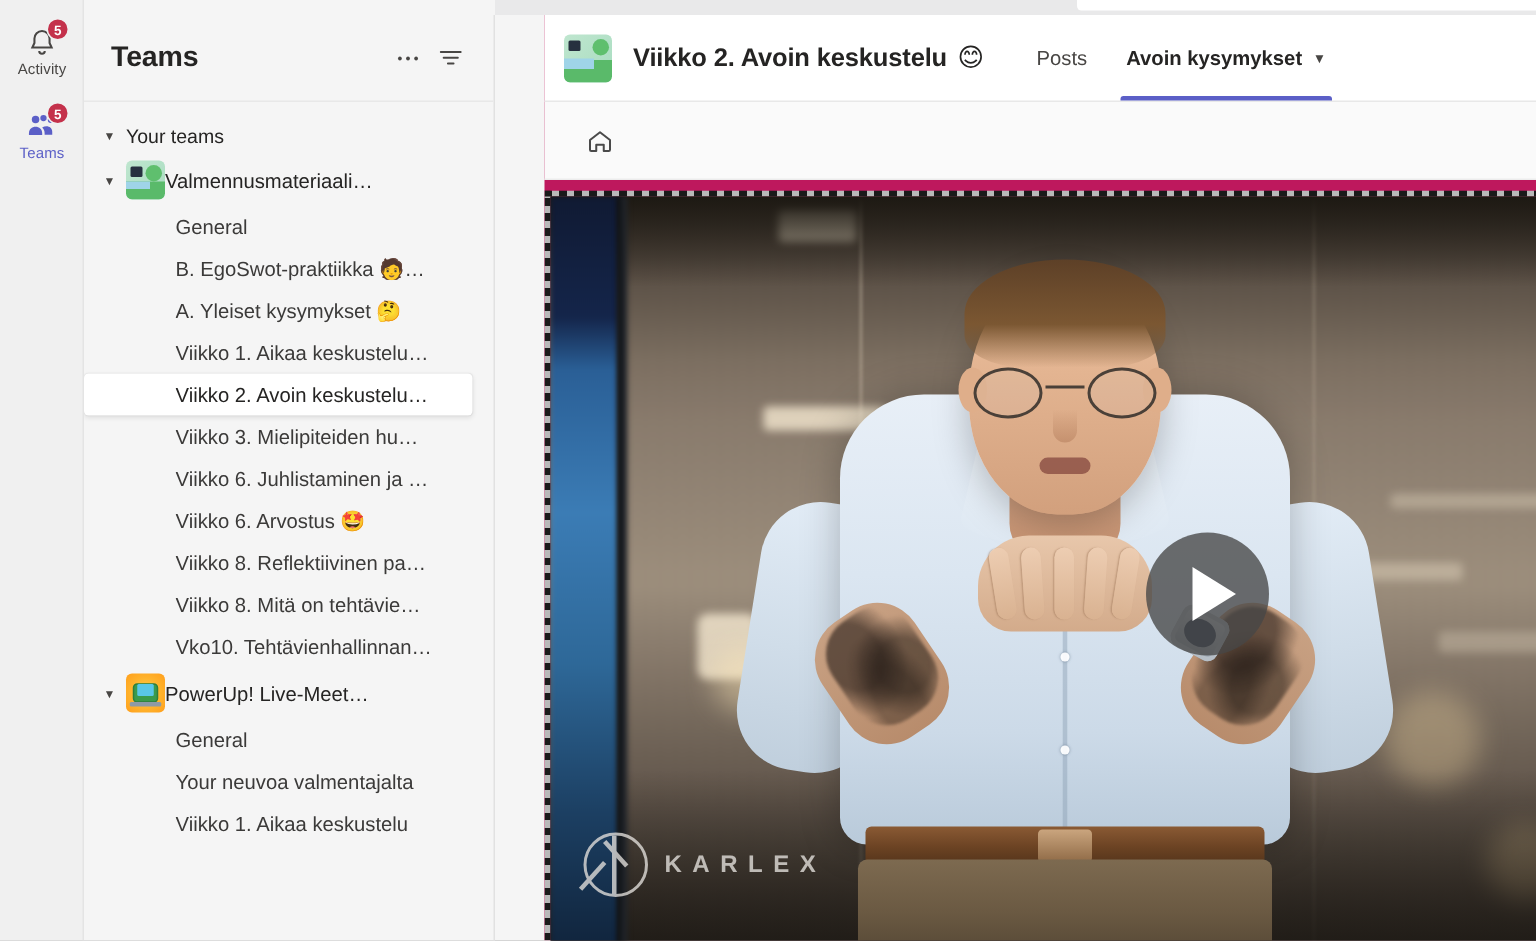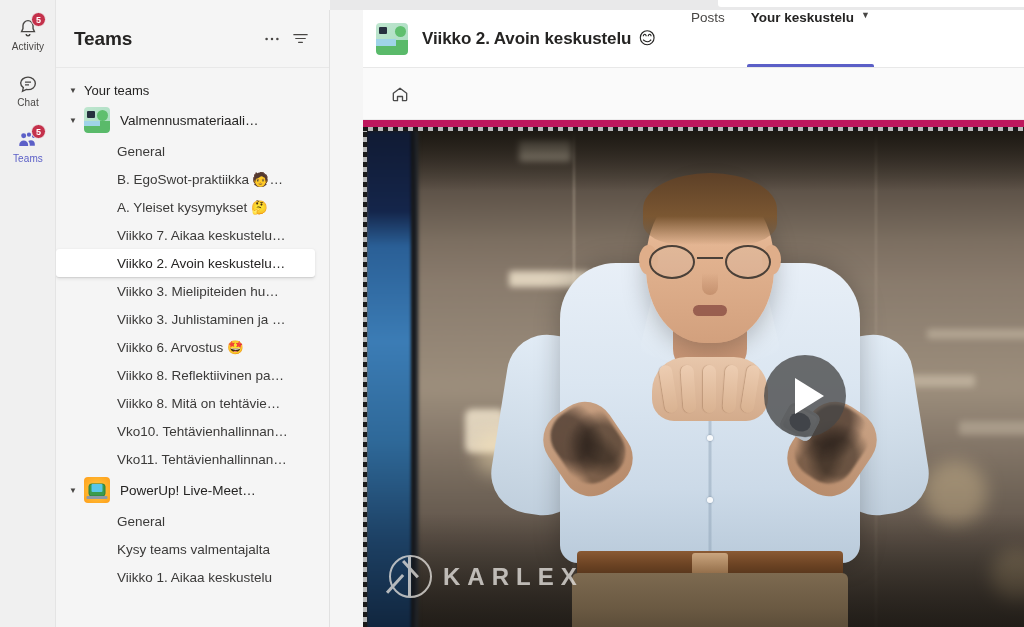--- a/index.html
+++ b/index.html
@@ -131,21 +131,20 @@
     width: 26px; height: 26px;
     border-radius: 4px;
     margin-left: 4px;
     flex: 0 0 26px;
     overflow: hidden;
     position: relative;
   }
   .team-name {
     font-size: 13.5px;
     color: #252423;
-    margin-left: 10px;
     white-space: nowrap;
     overflow: hidden;
   }
 
   .channel-row {
     height: 28px;
     margin: 0 14px 0 0;
     padding-left: 61px;
     display: flex; align-items: center;
     border-radius: 3px;
@@ -242,21 +241,21 @@
     margin-left: 14px;
     letter-spacing: -0.1px;
     display: flex; align-items: center; gap: 7px;
   }
   .tabs {
     display: flex; align-items: stretch;
     height: 100%;
     margin-left: 22px;
   }
   .tab {
-    display: flex; align-items: flex-start;
+    display: flex; align-items: center;
     padding: 0 13px;
     font-size: 13.5px;
     color: #484644;
     cursor: pointer;
     position: relative;
   }
   .tab.active {
     color: #252423;
     font-weight: bold;
   }
@@ -555,21 +554,21 @@
   }
   .wm-logo .k3 {
     position:absolute; left:13px; top:19px;
     width: 2.6px; height: 24px;
     background: #e3e0dc;
     transform: rotate(42deg);
     transform-origin: top left;
   }
   .wm-text {
     color: #e5e2de;
-    font-size: 24px;
+    font-size: 16px;
     font-weight: bold;
     letter-spacing: 7px;
   }
   .emoji-lg { font-size: 17px; line-height: 1; }
 </style>
 </head>
 <body>
 
 <div id="app">
 
@@ -583,29 +582,20 @@
       <div class="rail-icon">
         <svg width="22" height="22" viewBox="0 0 24 24" fill="none" stroke="currentColor" stroke-width="1.5">
           <path d="M12 4a5.5 5.5 0 0 0-5.5 5.5v3.2L5 16h14l-1.5-3.3V9.5A5.5 5.5 0 0 0 12 4z"></path>
           <path d="M10 18.5a2 2 0 0 0 4 0"></path>
         </svg>
       </div>
       <div class="rail-label">Activity</div>
       <div class="rail-badge">5</div>
     </div>
 
-    <div class="rail-item">
-      <div class="rail-icon">
-        <svg width="22" height="22" viewBox="0 0 24 24" fill="none" stroke="currentColor" stroke-width="1.5">
-          <path d="M12 4.5c-4.4 0-8 2.9-8 6.5 0 2 1.1 3.8 2.9 5L6 20l4.2-2a10 10 0 0 0 1.8.2c4.4 0 8-2.9 8-6.7S16.4 4.5 12 4.5z"></path>
-          <path d="M8.7 10h6.6M8.7 13h4.4"></path>
-        </svg>
-      </div>
-      <div class="rail-label">Chat</div>
-    </div>
 
     <div class="rail-item active">
       <div class="rail-icon">
         <svg width="23" height="23" viewBox="0 0 24 24" fill="currentColor">
           <circle cx="7" cy="8" r="2.6"></circle>
           <circle cx="12.5" cy="7" r="2.2"></circle>
           <circle cx="17.6" cy="8.4" r="2.1"></circle>
           <path d="M2.4 17.5c0-2.7 2.1-4.4 4.6-4.4s4.6 1.7 4.6 4.4v1.2H2.4z"></path>
           <path d="M11.6 13.6c.9-.6 2-.9 3-.9 2.2 0 4 1.5 4 3.9v2h-5.3v-1.1c0-1.6-.6-2.9-1.7-3.9z"></path>
         </svg>
@@ -653,62 +643,59 @@
       <div class="channel-row">
         <span class="ch-label">General</span>
       </div>
       <div class="channel-row">
         <span class="ch-label">B. EgoSwot-praktiikka 🧑…</span>
       </div>
       <div class="channel-row">
         <span class="ch-label">A. Yleiset kysymykset 🤔</span>
       </div>
       <div class="channel-row">
-        <span class="ch-label">Viikko 7. Aikaa keskustelu…</span>
+        <span class="ch-label">Viikko 1. Aikaa keskustelu…</span>
       </div>
       <div class="channel-row selected">
         <span class="ch-label">Viikko 2. Avoin keskustelu…</span>
       </div>
       <div class="channel-row">
         <span class="ch-label">Viikko 3. Mielipiteiden hu…</span>
       </div>
       <div class="channel-row">
-        <span class="ch-label">Viikko 3. Juhlistaminen ja …</span>
+        <span class="ch-label">Viikko 6. Juhlistaminen ja …</span>
       </div>
       <div class="channel-row">
         <span class="ch-label">Viikko 6. Arvostus 🤩</span>
       </div>
       <div class="channel-row">
         <span class="ch-label">Viikko 8. Reflektiivinen pa…</span>
       </div>
       <div class="channel-row">
         <span class="ch-label">Viikko 8. Mitä on tehtävie…</span>
       </div>
       <div class="channel-row">
         <span class="ch-label">Vko10. Tehtävienhallinnan…</span>
-      </div>
-      <div class="channel-row">
-        <span class="ch-label">Vko11. Tehtävienhallinnan…</span>
       </div>
 
       <div class="team-row">
         <span class="chevron">▼</span>
         <span class="team-avatar av-power">
           <span class="laptop"></span>
             <span class="screen"></span>
             <span class="base"></span>
         </span>
         <span class="team-name">PowerUp! Live-Meet…</span>
       </div>
 
       <div class="channel-row">
         <span class="ch-label">General</span>
       </div>
       <div class="channel-row">
-        <span class="ch-label">Kysy teams valmentajalta</span>
+        <span class="ch-label">Your neuvoa valmentajalta</span>
       </div>
       <div class="channel-row">
         <span class="ch-label">Viikko 1. Aikaa keskustelu</span>
       </div>
 
     </div>
   </div>
 
   <div class="main">
 
@@ -719,21 +706,21 @@
       </span>
       <span class="ch-title">
         <span>Viikko 2. Avoin keskustelu</span>
         <span class="emoji-lg">😊</span>
       </span>
       <div class="tabs">
         <div class="tab">
           <span>Posts</span>
         </div>
         <div class="tab active">
-          <span>Your keskustelu</span>
+          <span>Avoin kysymykset</span>
           <span class="caret">▼</span>
         </div>
       </div>
     </div>
 
     <div class="toolbar-row">
       <div class="home-btn">
         <svg width="20" height="20" viewBox="0 0 24 24" fill="none" stroke="currentColor" stroke-width="1.6" stroke-linejoin="round">
           <path d="M4 11.2 12 5l8 6.2V19a1 1 0 0 1-1 1h-4v-5h-6v5H5a1 1 0 0 1-1-1z"></path>
         </svg>

